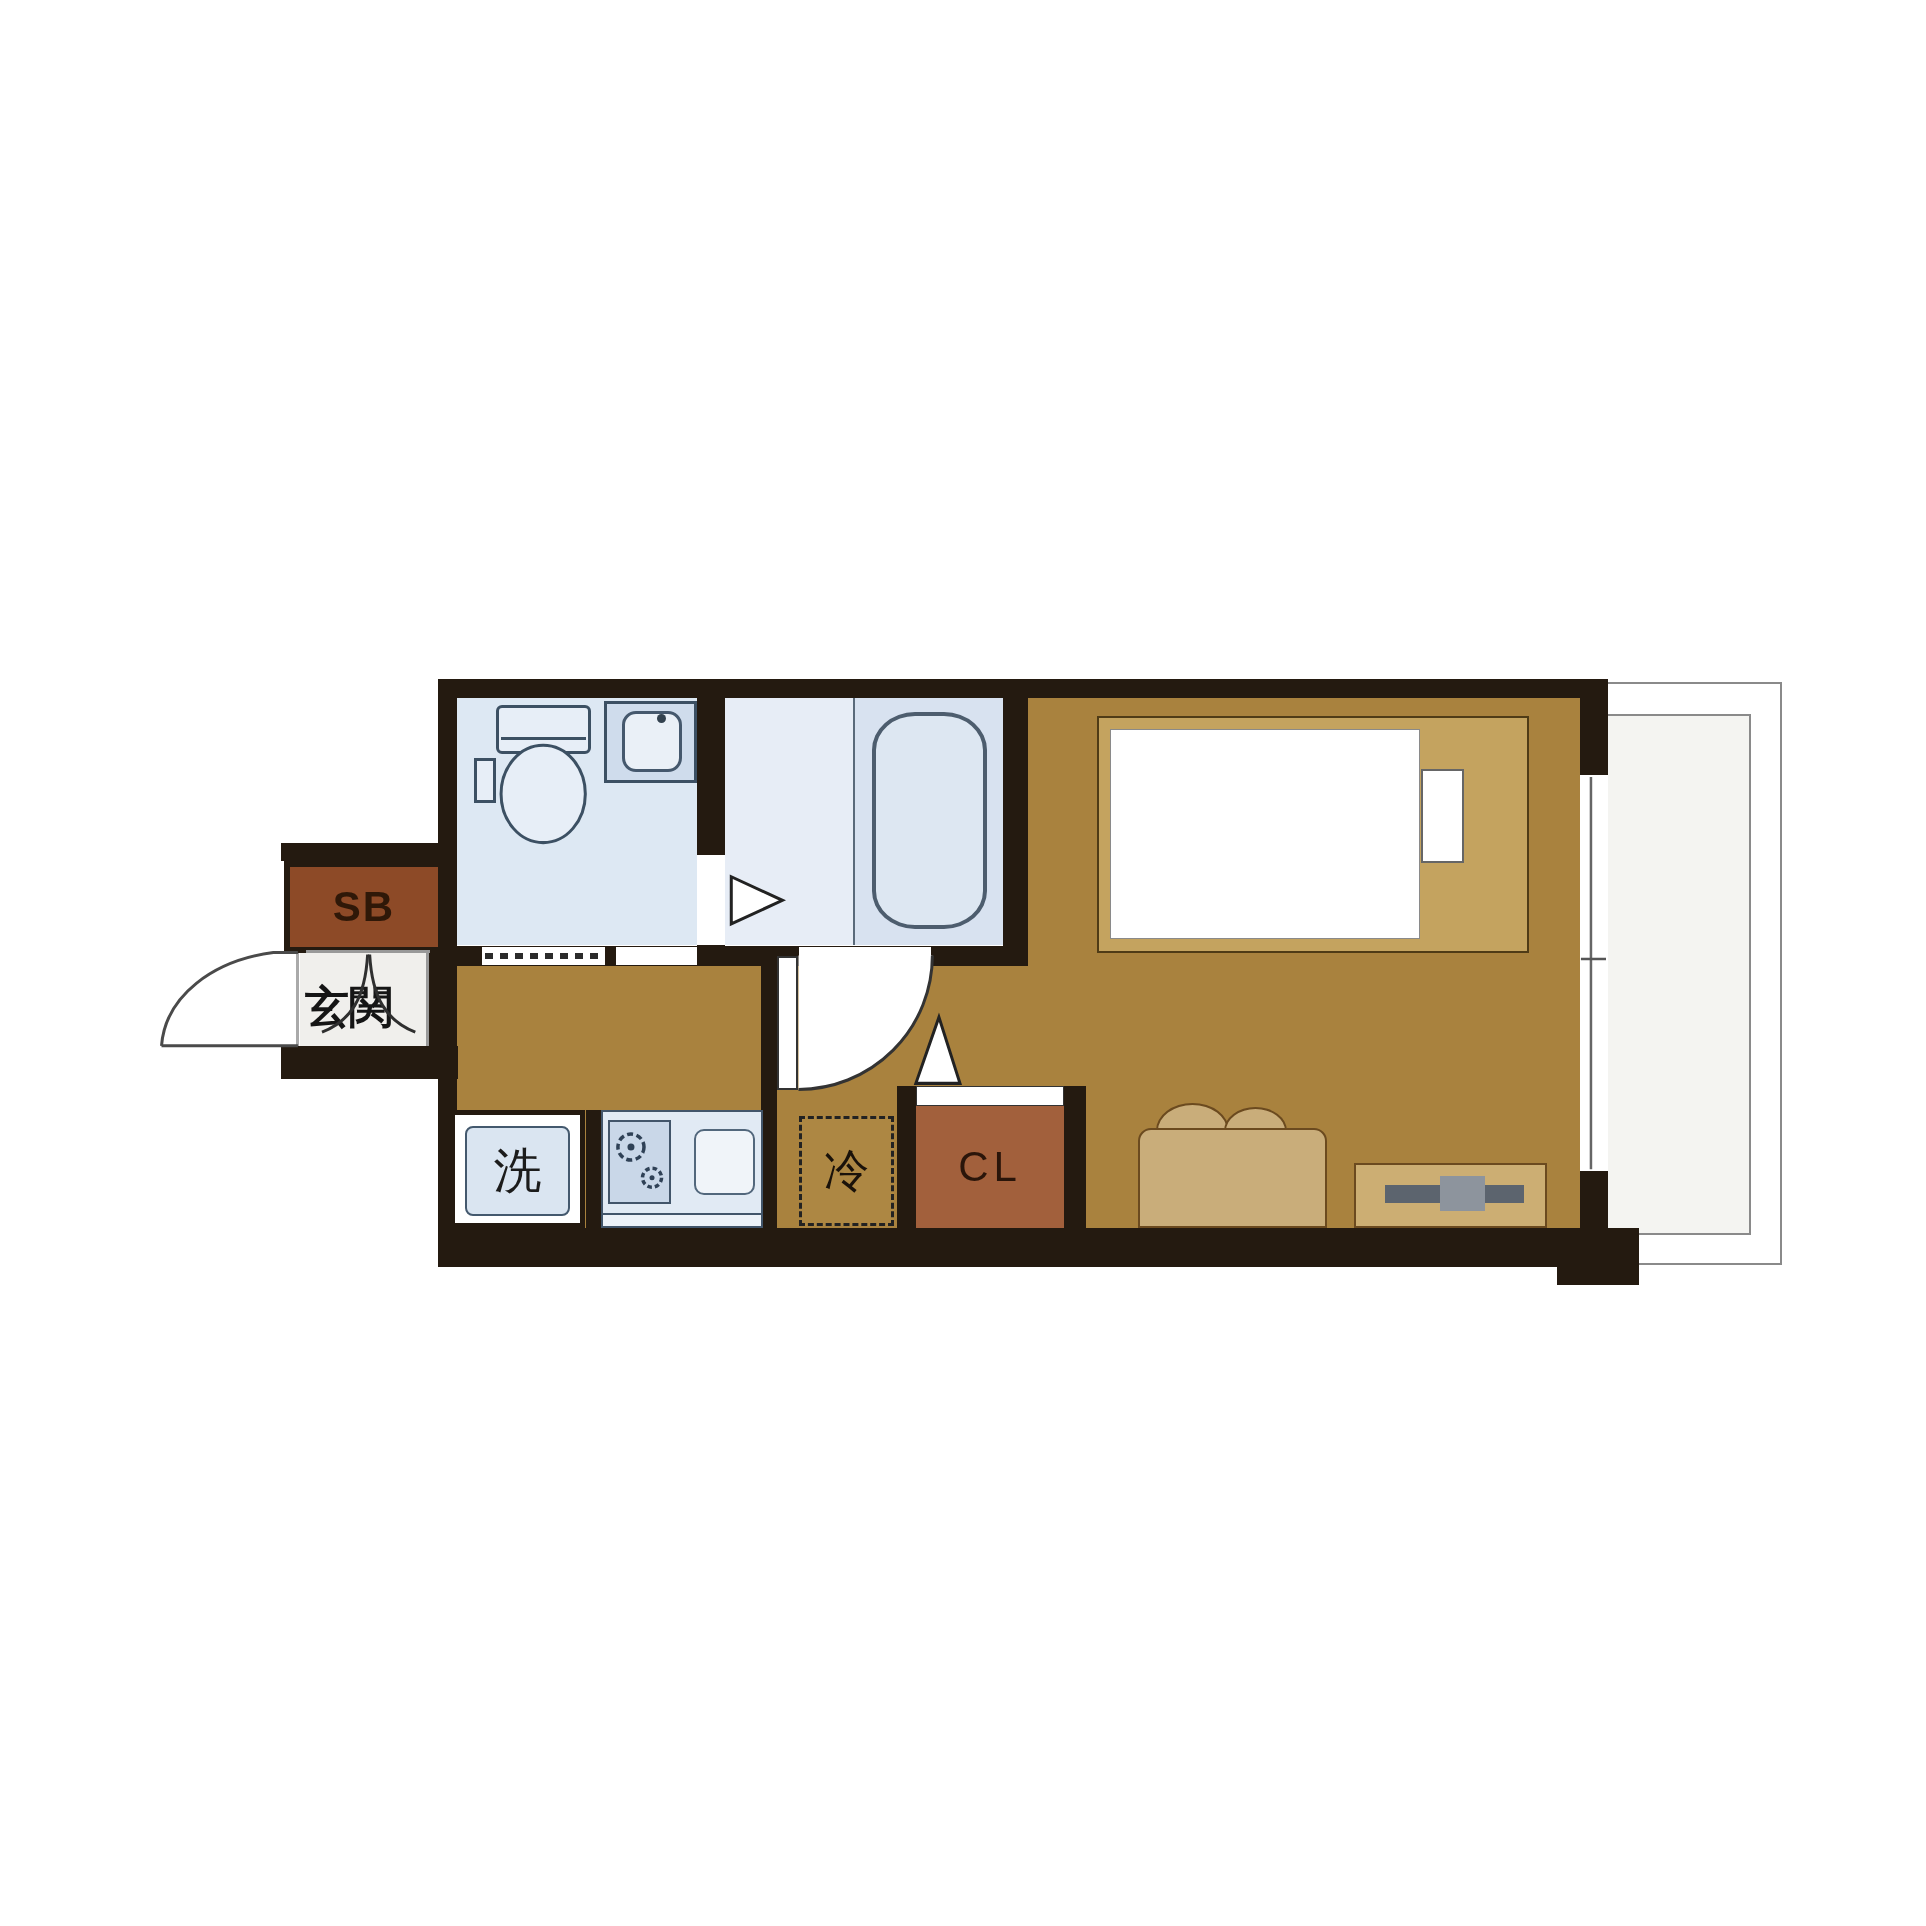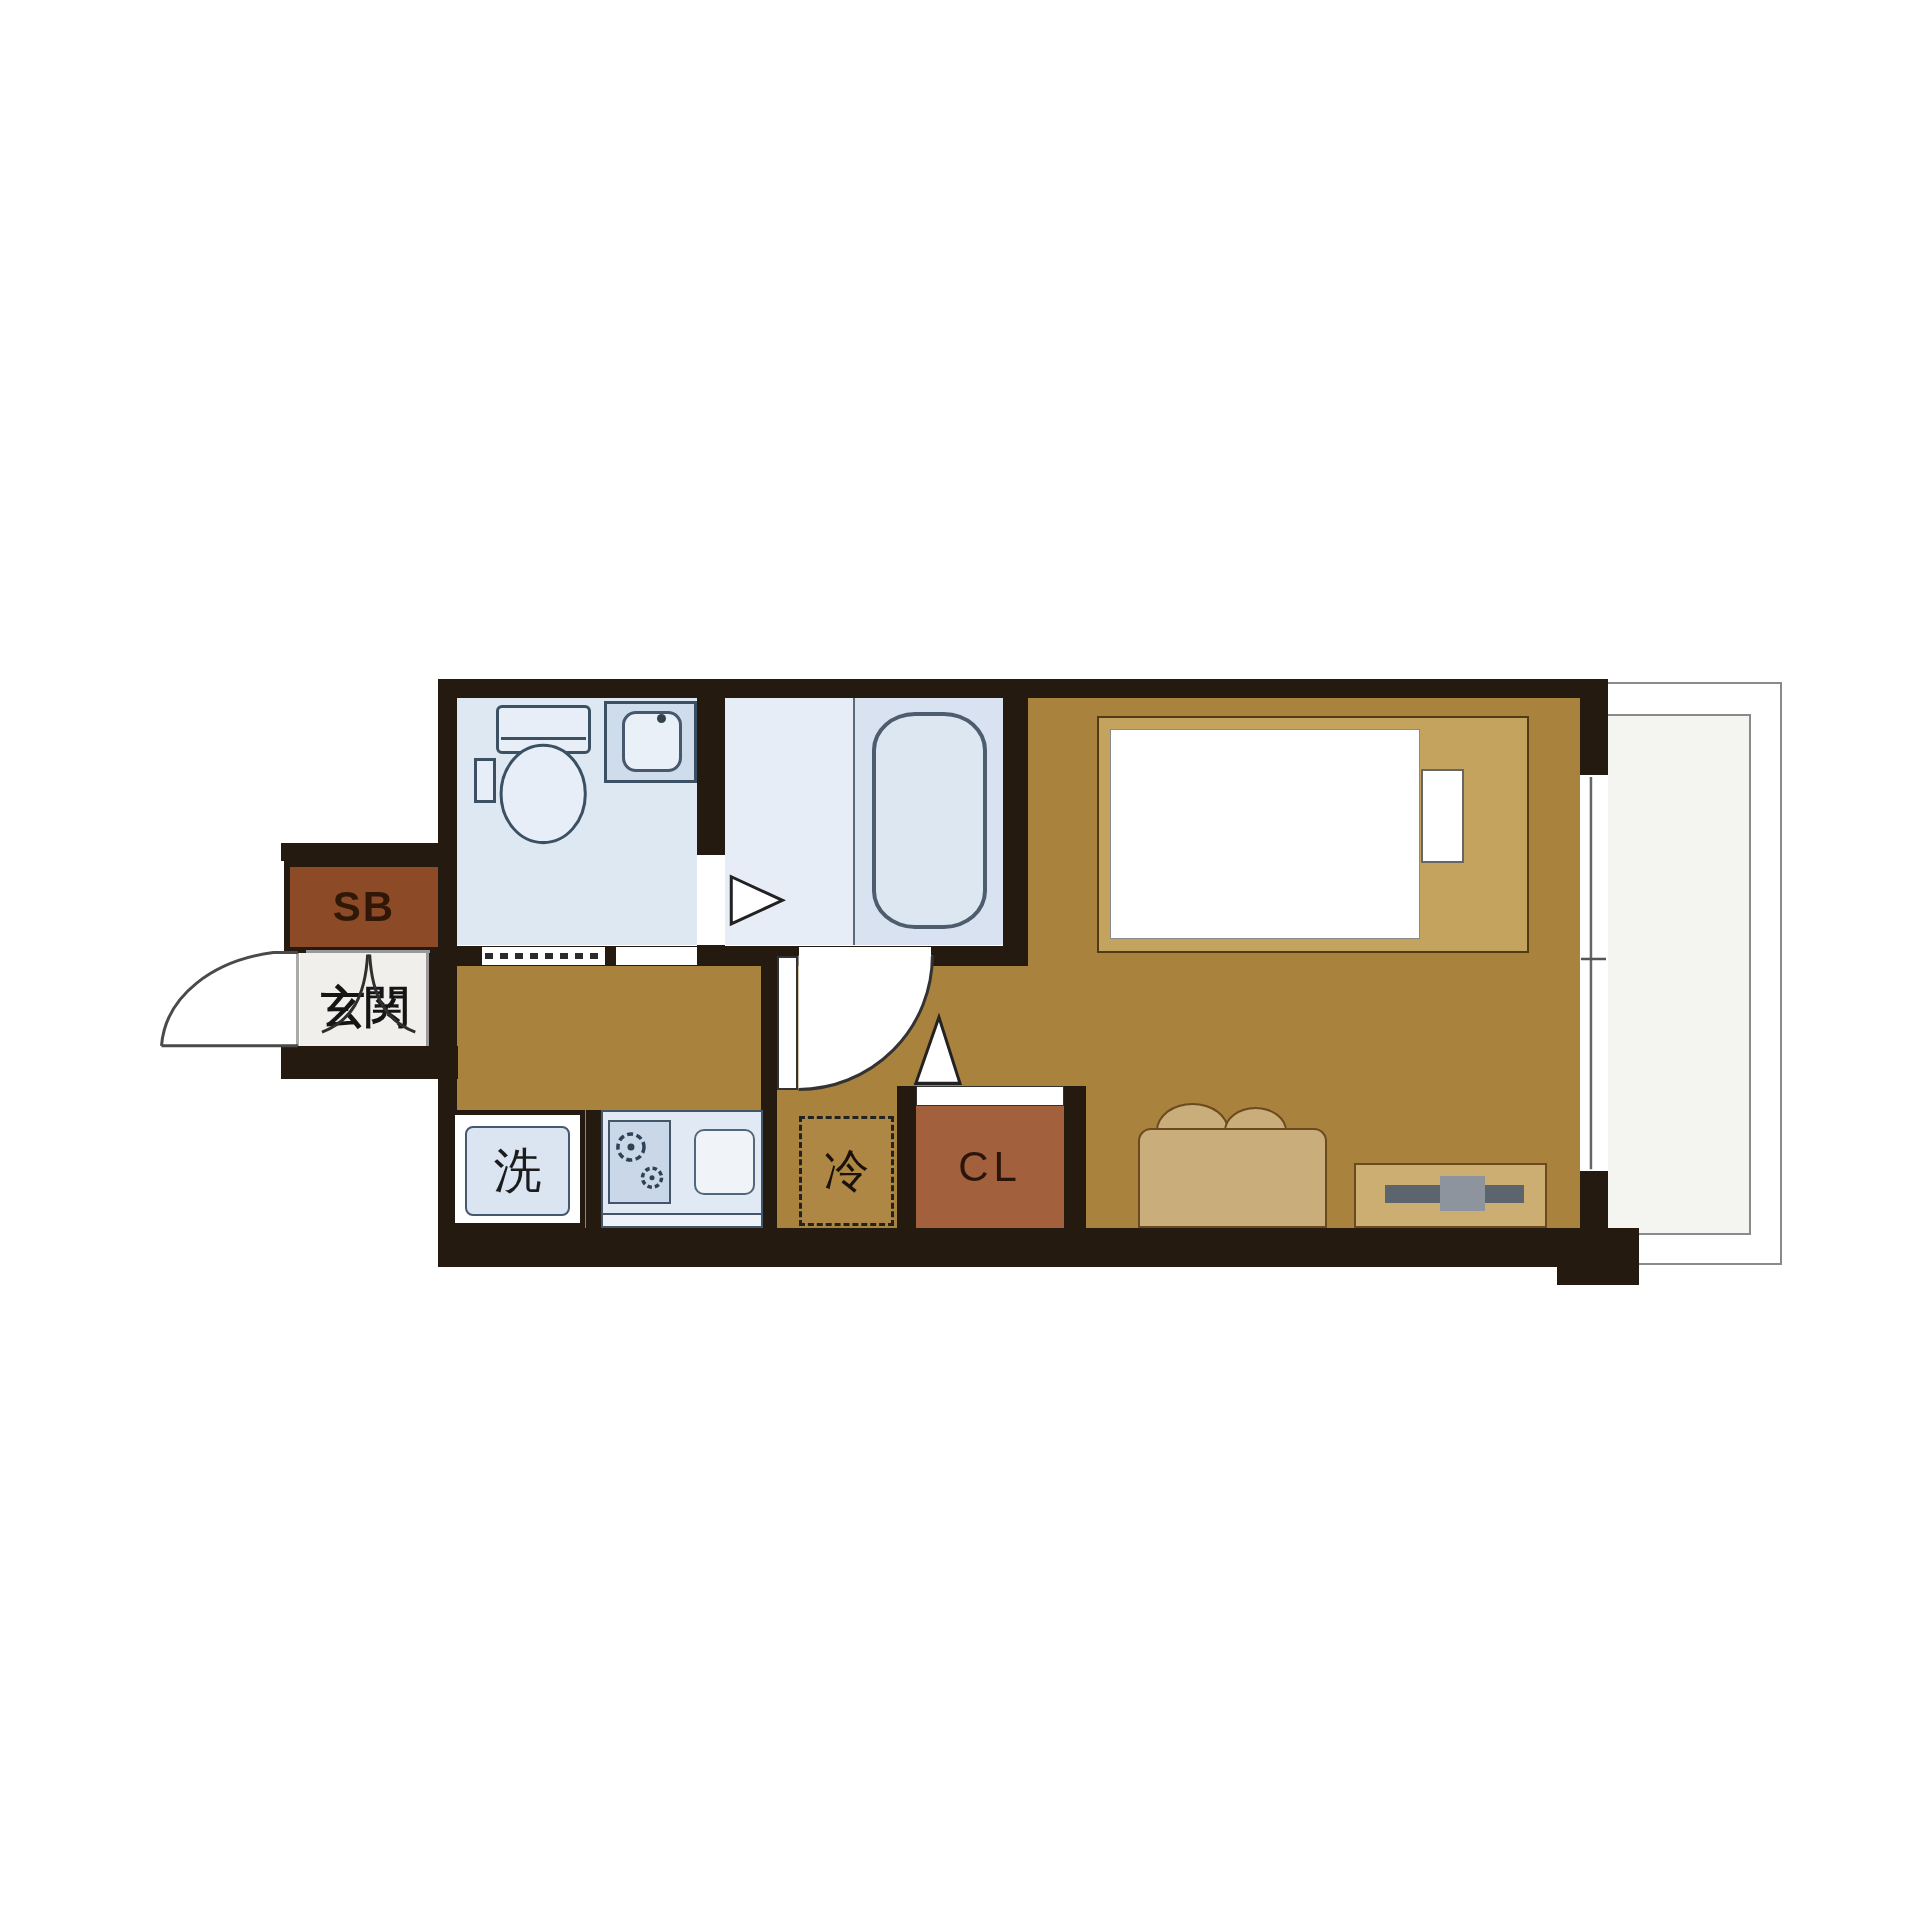--- a/index.html
+++ b/index.html
@@ -50,21 +50,21 @@
   <div class="gap" style="left:799px;top:947px;width:132px;height:18px;"></div>
   <div class="gap" style="left:697px;top:855px;width:28px;height:90px;"></div>
   <div class="gap" style="left:1580px;top:775px;width:28px;height:396px;"></div>
 
   <div class="abs lbl" style="left:284px;top:861px;width:160px;height:92px;background:#8d4a27;border:6px solid #241a10;">
     <span style="font-size:42px;font-weight:700;color:#2f1808;letter-spacing:2px;">SB</span>
   </div>
   <div class="abs" style="left:306px;top:950px;width:124px;height:3px;background:#999;"></div>
   <div class="abs" style="left:426px;top:953px;width:3px;height:93px;background:#999;"></div>
   <div class="abs" style="left:296px;top:953px;width:2.5px;height:93px;background:#aaa;"></div>
-  <div class="abs lbl" style="left:300px;top:968px;width:130px;height:78px;">
+  <div class="abs lbl" style="left:284px;top:968px;width:130px;height:78px;">
     <span style="font-size:44px;font-weight:600;color:#151515;">玄関</span>
   </div>
 
   <div class="abs" style="left:496px;top:705px;width:95px;height:49px;background:#e7eef7;border:3px solid #3c5063;border-radius:6px;">
     <div class="abs" style="left:2px;top:29px;width:85px;height:0;border-top:3px solid #3c5063;"></div>
   </div>
   <div class="abs" style="left:474px;top:758px;width:22px;height:45px;background:#e7eef7;border:3px solid #3c5063;"></div>
   <div class="abs" style="left:604px;top:701px;width:93px;height:82px;background:#cfdcec;border:3px solid #3c5063;"></div>
   <div class="abs" style="left:622px;top:711px;width:60px;height:61px;background:#eaf0f7;border:3px solid #45586d;border-radius:14px;"></div>
   <div class="abs" style="left:657px;top:714px;width:9px;height:9px;background:#33424f;border-radius:50%;"></div>

